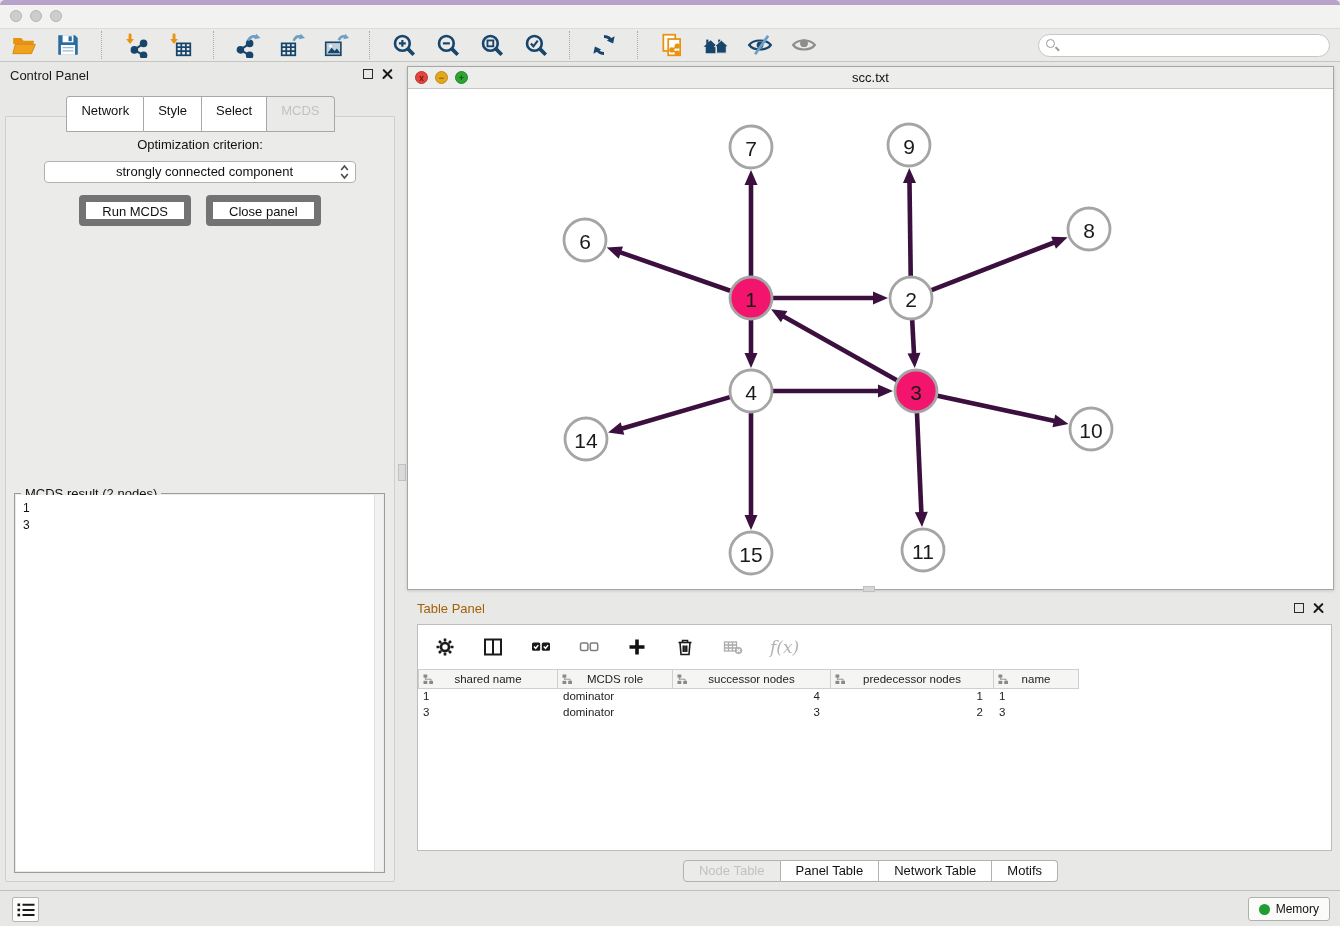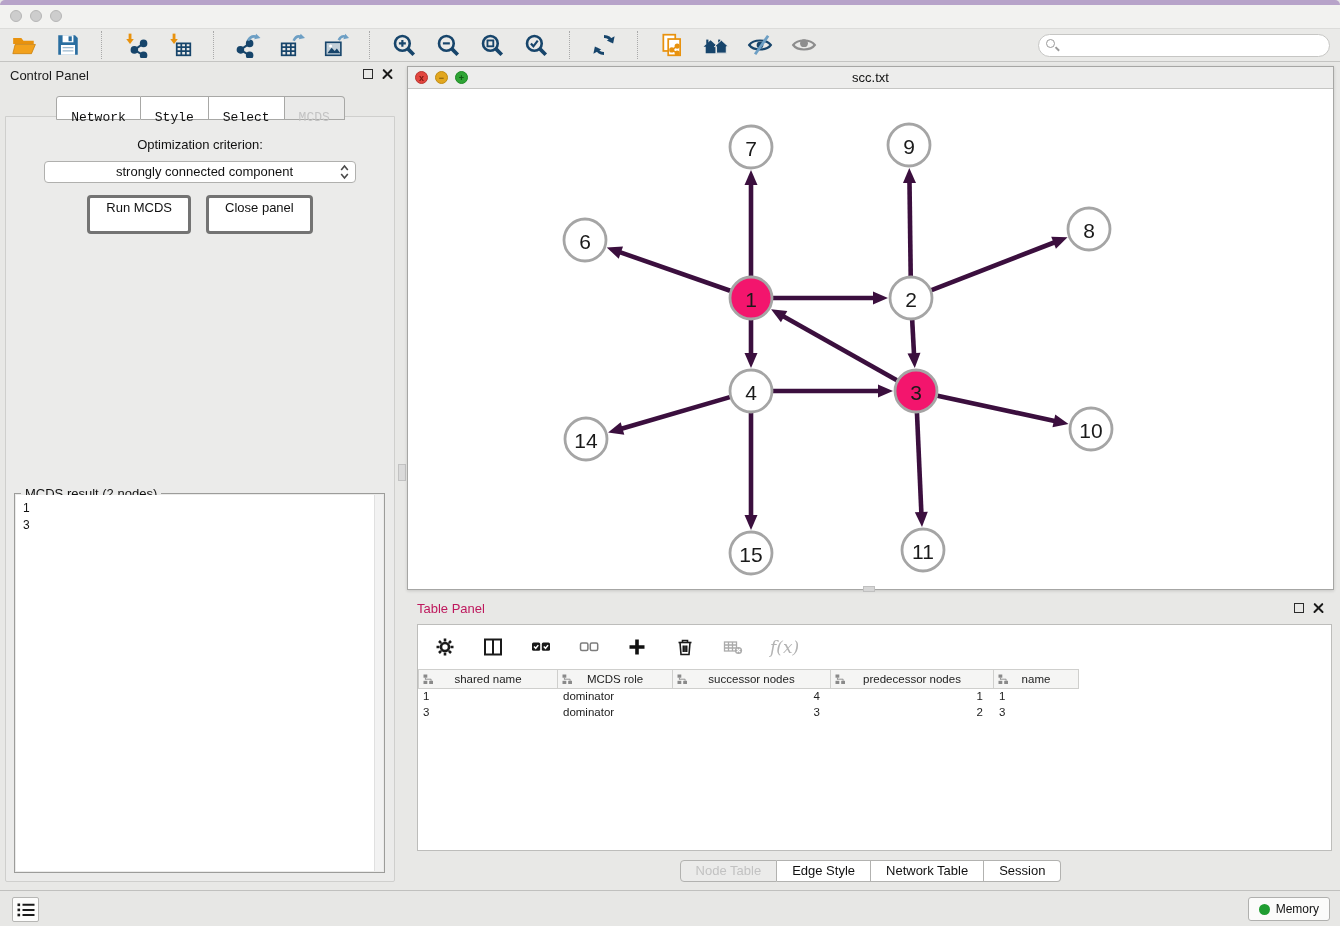--- a/index.html
+++ b/index.html
@@ -28,29 +28,29 @@
   .control-panel { position:absolute; left:0; top:62px; width:401px; height:828px; }
   .cp-header { position:absolute; left:0; top:0; right:0; height:26px; }
   .cp-title { position:absolute; left:10px; top:6px; font-size:13px; color:#1a1a1a; }
   .panel-ctrls { position:absolute; right:8px; top:6px; display:flex; gap:9px; align-items:center; }
   .float-icon { width:10px; height:10px; border:1.6px solid #2b2b2b; }
   .close-x { width:11px; height:11px; position:relative; }
   .close-x::before,.close-x::after { content:""; position:absolute; left:-1px; top:4.5px; width:13px; height:2.4px; background:#1a1a1a; border-radius:1px; }
   .close-x::before { transform:rotate(45deg); } .close-x::after { transform:rotate(-45deg); }
 
   .cp-tabs { position:absolute; left:0; right:0; top:34px; display:flex; justify-content:center; z-index:2; }
-  .cp-tab { height:22px; line-height:19px; padding:11px 14px; font-size:13px; background:#fff; border:1px solid #a8a8a6; border-left:none; color:#111;font-family:Liberation Mono, monospace; }
+  .cp-tab { height:36px; line-height:19px; padding:4px 14px; font-size:13px; background:#fff; border:1px solid #a8a8a6; border-left:none; color:#111; }
   .cp-tab:first-child { border-left:1px solid #a8a8a6; border-radius:3px 0 0 0; }
   .cp-tab.active { background:#eaeae9; color:#c3c3c3; border-radius:0 4px 0 0; }
   .cp-content { position:absolute; left:5px; right:6px; top:54px; bottom:8px; background:#ebebea; border:1px solid #cfcfcd; border-radius:0 0 2px 2px; }
   .opt-label { text-align:center; margin-top:20px; font-size:13px; color:#111; }
   .criterion-select { width:312px; height:22px; margin:9px auto 0; background:#fff; border:1px solid #b0b0ae; border-radius:4px; position:relative; font-size:13px; color:#111; line-height:20px; padding-left:9px;text-align:center; }
   .stepper { position:absolute; right:6px; top:2px; }
   .cp-buttons { display:flex; justify-content:center; gap:15px; margin-top:12px; }
-  .cp-btn { height:39px; padding:0 16px; background:#fff; border:3px solid #737373; border-radius:4px; font-size:13px; color:#111; line-height:20px; }
+  .cp-btn { height:31px; padding:0 16px; background:#fff; border:7px solid #737373; border-radius:4px; font-size:13px; color:#111; line-height:20px; }
   .result-group { position:absolute; left:8px; right:9px; top:376px; height:380px; border:1px solid #9c9c9a; }
   .result-legend { position:absolute; top:-8px; left:6px; background:#ebebea; padding:0 4px; font-size:13px; color:#111; }
   .result-list { position:absolute; inset:1px; background:#fff; }
   .result-scroll { position:absolute; right:1px; top:1px; bottom:1px; width:9px; background:#f2f2f2; border-left:1px solid #e0e0e0; }
   .result-item { font-size:12px; color:#111; padding-left:7px; line-height:17px; }
   .result-list .result-item:first-child { padding-top:5px; }
   .vsplit-thumb { position:absolute; left:398px; top:464px; width:8px; height:17px; background:#dadada; border:1px solid #c2c2c2; }
 
   
   .net-window { position:absolute; left:407px; top:66px; width:927px; height:524px; background:#fff; border:1px solid #a6a6a4; box-shadow:0 1px 3px rgba(0,0,0,.15); }
@@ -60,21 +60,21 @@
   .tl.close { background:#e2463f; border:1px solid #b93530; color:#7c1712; }
   .tl.min { background:#e2a71f; border:1px solid #c08c14; color:#7d5a0e; }
   .tl.max { background:#2fa435; border:1px solid #1d8a24; color:#0f5a14; }
   .nw-title { position:absolute; left:0; right:0; top:3px; text-align:center; font-size:13px; color:#111; }
   .nw-canvas { position:absolute; left:0; top:22px; right:0; bottom:0; }
   .nw-canvas svg { position:absolute; inset:0; }
   .nw-thumb { position:absolute; left:455px; bottom:-3px; width:12px; height:6px; background:#d6d6d6; border:1px solid #c0c0c0; }
 
   
   .table-panel { position:absolute; left:407px; top:597px; width:927px; height:293px; }
-  .tp-title { position:absolute; left:10px; top:4px; font-size:13px; color:#be185d; }
+  .tp-title { position:absolute; left:10px; top:4px; font-size:13px; color:#a16207; }
   .table-panel .panel-ctrls { top:5px; right:10px; }
   .tp-box { position:absolute; left:10px; right:2px; top:27px; bottom:39px; background:#fff; border:1px solid #bdbdbb; }
   .tp-toolbar { display:flex; align-items:center; gap:26px; height:44px; padding-left:16px; }
   .tp-toolbar .ticon { width:22px; height:22px; }
   .tp-toolbar .ticon svg { width:20px; height:20px; }
   .fx-label { font-family:"DejaVu Serif", serif; font-style:italic; font-size:17px; color:#b3b3b3; }
   .nt-header { display:flex; height:20px; }
   .nt-hcell { position:relative; background:#f5f5f4; border:1px solid #cfcfcd; border-left:none; font-size:11.5px; color:#222; display:flex; align-items:center; justify-content:center; }
   .nt-hcell:first-child { border-left:1px solid #cfcfcd; }
   .nt-hcell svg { position:absolute; left:4px; top:4px; }
@@ -498,23 +498,23 @@
             <div class="nt-cell" style="width: 140px;">3</div>
             <div class="nt-cell" style="width: 115px;">dominator</div>
             <div class="nt-cell right" style="width: 158px;">3</div>
             <div class="nt-cell right" style="width: 163px;">2</div>
             <div class="nt-cell" style="width: 85px;">3</div>
           </div>
         </div>
     </div>
     <div class="table-tabs" id="table-tabs">
         <div class="tbl-tab active">Node Table</div>
-        <div class="tbl-tab">Edge Style</div>
+        <div class="tbl-tab">Panel Table</div>
         <div class="tbl-tab">Network Table</div>
-        <div class="tbl-tab">Session</div>
+        <div class="tbl-tab">Motifs</div>
       </div>
   </div>
 
   <div class="statusbar">
     <div class="list-btn">
       <svg width="18" height="16" viewBox="0 0 18 16">
           <g fill="#1a1a1a">
             <rect x="0.5" y="1.5" width="2.6" height="2.6"></rect>
             <rect x="0.5" y="6.6" width="2.6" height="2.6"></rect>
             <rect x="0.5" y="11.7" width="2.6" height="2.6"></rect>

